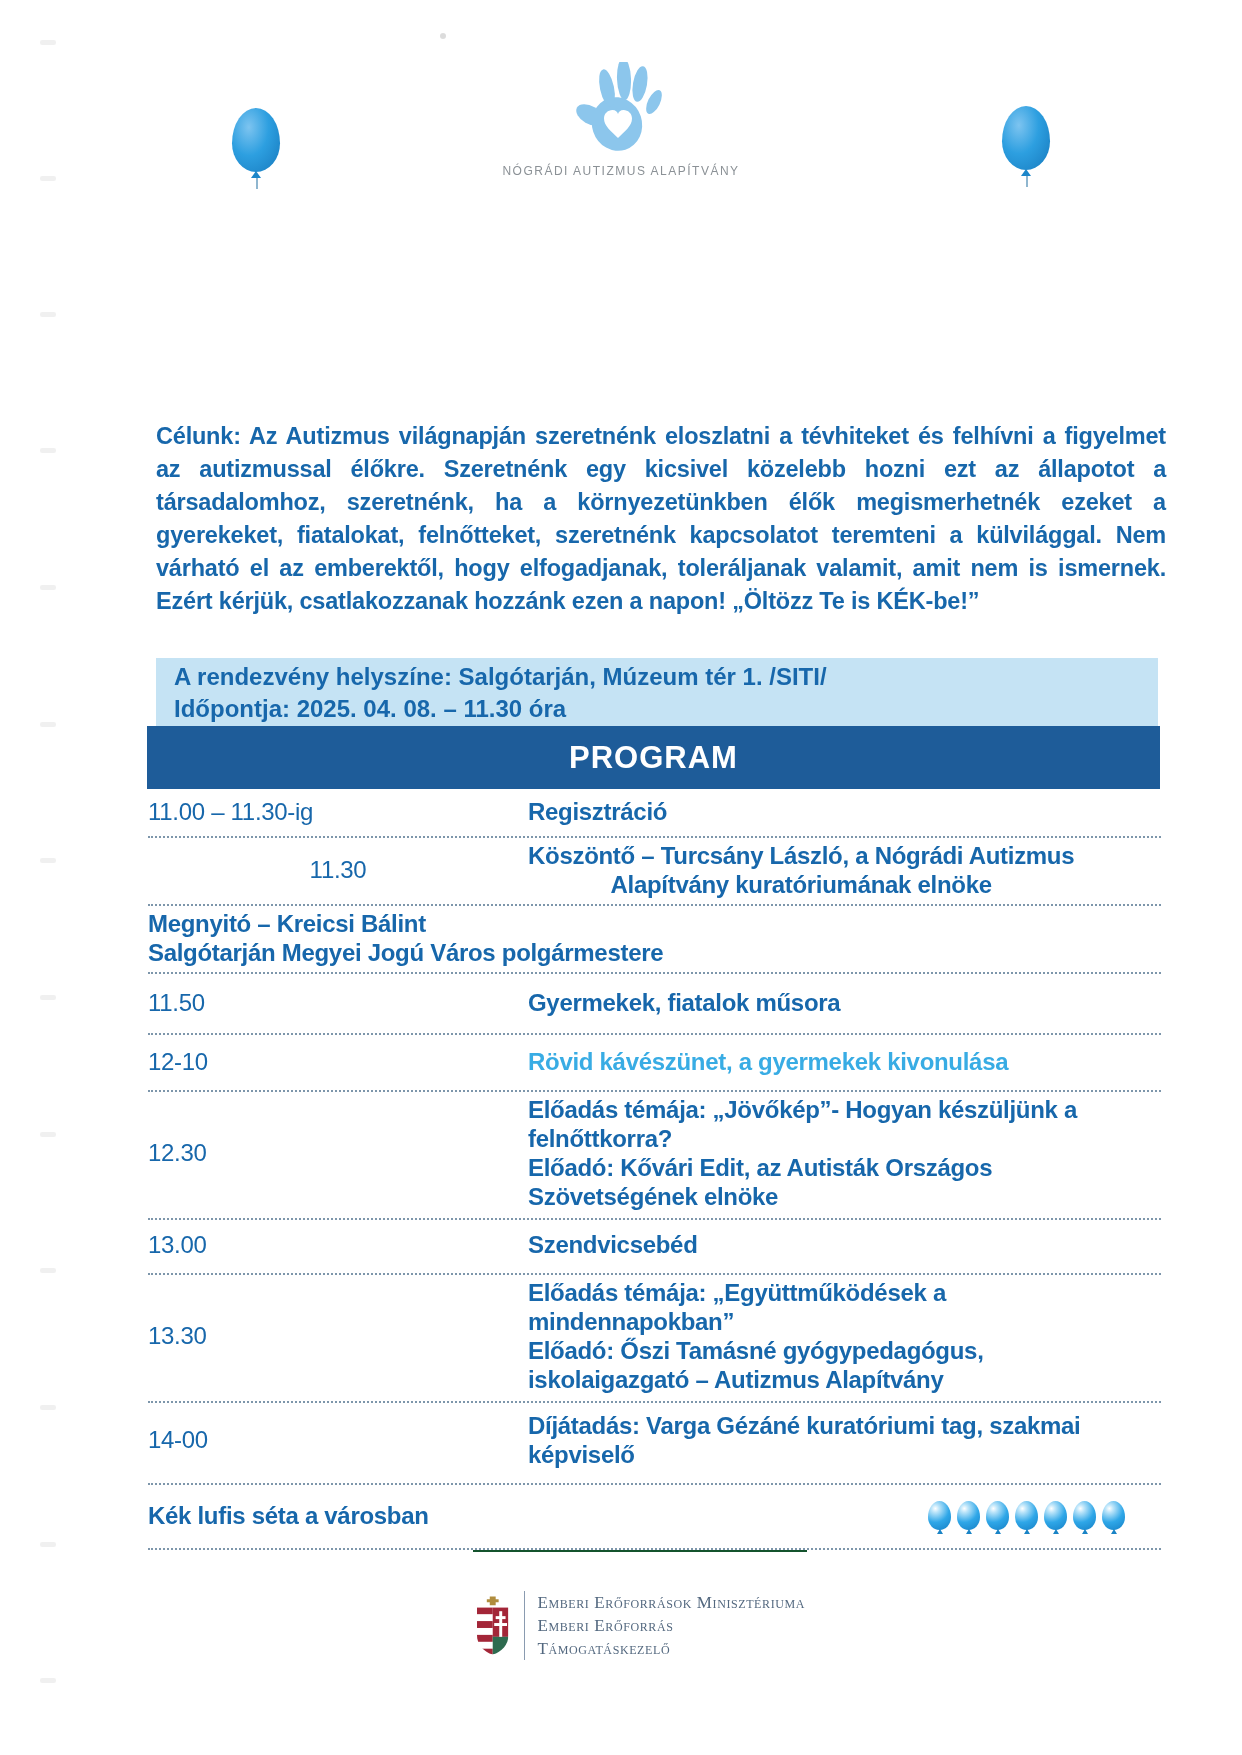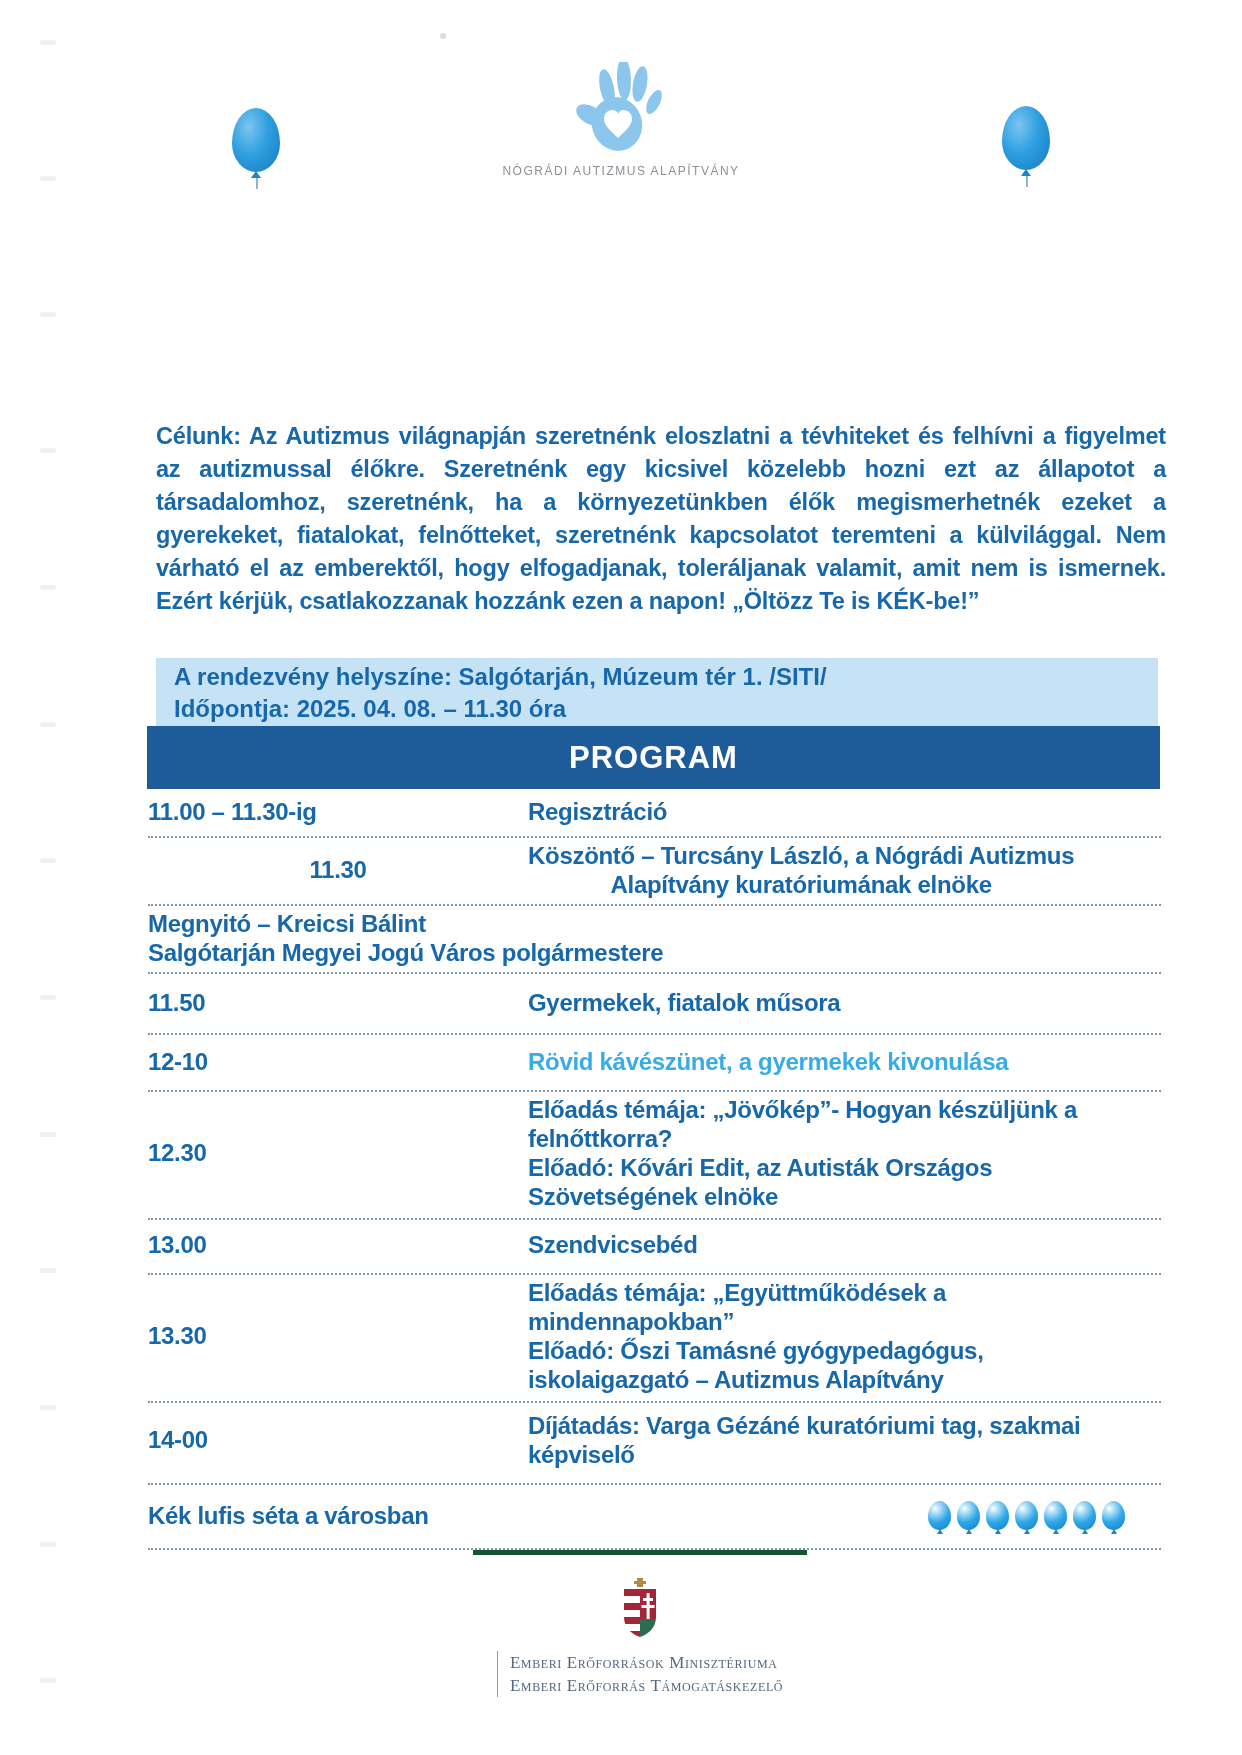--- a/index.html
+++ b/index.html
@@ -47,21 +47,21 @@
   .venue-box{position:absolute;left:156px;top:658px;width:1002px;height:68px;background:var(--light-blue-panel);
     font-size:24px;line-height:32px;font-weight:bold;color:var(--text-blue);padding:3px 0 0 18px;box-sizing:border-box;}
 
   
   .program-bar{position:absolute;left:147px;top:726px;width:1013px;height:63px;background:var(--program-bar-blue);
     color:#ffffff;font-size:31px;font-weight:bold;text-align:center;line-height:63px;letter-spacing:1px;}
 
   
   .program-table{position:absolute;left:148px;top:789px;width:1013px;}
   .prow{display:flex;align-items:center;border-bottom:2px dotted var(--dot);}
-  .ptime{width:380px;flex:0 0 380px;font-size:24px;font-weight:bold;color:var(--text-blue);letter-spacing:-0.3px;}
+  .ptime{width:380px;flex:0 0 380px;font-size:24px;font-weight:normal;color:var(--text-blue);letter-spacing:-0.3px;}
   .pdesc{flex:1;display:flex;align-items:center;}
   .pdesc-text{font-size:24px;line-height:29px;font-weight:bold;color:var(--text-blue);white-space:pre-line;letter-spacing:-0.3px;}
   .pdesc-text.highlight{color:var(--coffee-break-blue);}
   .prow:nth-child(1){padding:8px 0 10px;}
   .prow:nth-child(2){padding:3px 0 5px;text-align:center;}
   .prow:nth-child(3){padding:3px 0 5px;}
   .prow:nth-child(4){padding:14px 0 16px;}
   .prow:nth-child(5){padding:12px 0 14px;}
   .prow:nth-child(6){padding:3px 0 7px;}
   .prow:nth-child(7){padding:10px 0 14px;}
@@ -70,22 +70,22 @@
   .prow:nth-child(10){padding:16px 0 18px;}
 
   .mini-balloons{display:none;margin-left:auto;margin-right:36px;align-items:center;}
   .mini-balloon{display:inline-block;position:relative;width:23px;height:29px;margin-left:6px;
     border-radius:50% 50% 50% 50% / 55% 55% 45% 45%;
     background:radial-gradient(circle at 32% 26%, #ffffff 0%, #bfe6fa 14%, #2fa7e8 52%, #147ec4 100%);}
   .mini-balloon::after{content:"";position:absolute;left:50%;bottom:-4px;transform:translateX(-50%);
     width:0;height:0;border-left:3px solid transparent;border-right:3px solid transparent;border-bottom:5px solid #1a84c6;}
 
   
-  .footer-box{position:absolute;left:473px;top:1550px;width:334px;border-top:5px solid #14532d;
-    padding-top:22px;display:flex;align-items:center;gap:12px;flex-direction:column;}
+  .footer-box{position:absolute;left:473px;top:1550px;width:334px;border-top:2px solid #14532d;
+    padding-top:39px;display:flex;align-items:center;gap:12px;}
   .ministry{border-left:1.5px solid #8a9bb0;padding-left:12px;
     font-family:"Liberation Serif",serif;font-variant:small-caps;letter-spacing:.6px;
     font-size:17px;line-height:23px;color:#53687f;}
 </style>
 </head>
 <body>
 
 <div class="page">
 
   <div class="scan-dash" style="top:40px"></div>

